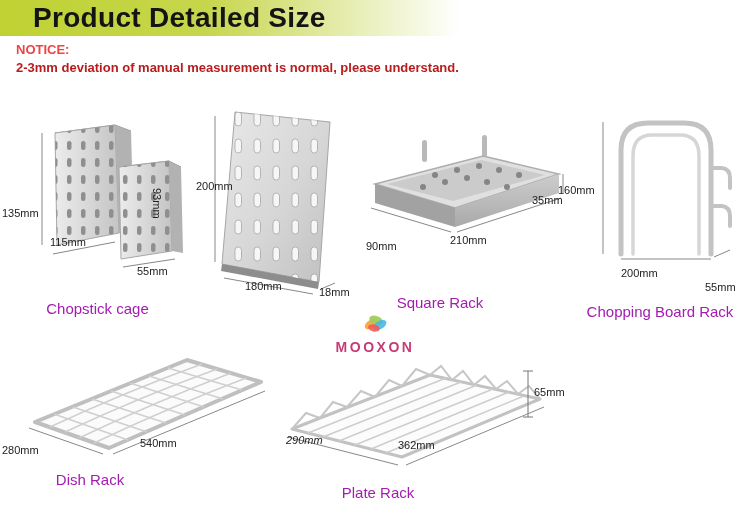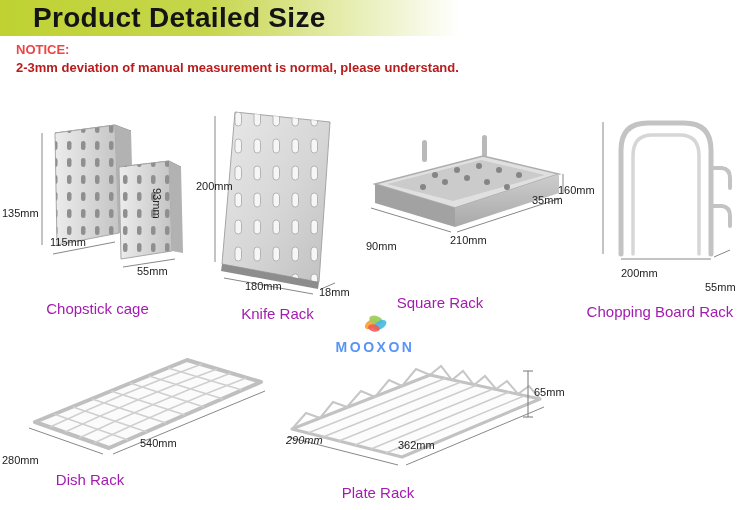--- a/index.html
+++ b/index.html
@@ -16,21 +16,21 @@
   .notice-label { font-size:13px; font-weight:bold; color:#ef4444; }
   .notice-text { font-size:13px; font-weight:bold; color:#b91c1c; margin-top:3px; }
 
   .product { position:absolute; }
   .product svg { position:absolute; }
   .dim { position:absolute; font-size:11px; color:#222; white-space:nowrap; }
   .dim-vert { transform:rotate(90deg); transform-origin:left top; }
   .caption { position:absolute; font-size:15px; color:#a21caf; text-align:center; }
 
   .brand { position:absolute; left:328px; top:312px; width:94px; text-align:center; opacity:0.85; }
-  .brand-name { font-size:14px; font-weight:bold; color:#3b82f6; letter-spacing:2.5px; margin-top:1px; }
+  .brand-name { font-size:14px; font-weight:bold; color:#be185d; letter-spacing:2.5px; margin-top:1px; }
 </style>
 </head>
 <body>
 
 <div class="canvas">
 
   <div class="header-bar">
     <div class="page-title">Product Detailed Size</div>
   </div>
 
@@ -84,21 +84,20 @@
       <line x1="5" y1="10" x2="5" y2="156" stroke="#888" stroke-width="1"></line>
       <polygon points="25,6 120,16 109,176 12,158" fill="url(#knMetal)" stroke="#a5a5a5" stroke-width="1"></polygon>
       <polygon points="25,6 120,16 109,176 12,158" fill="url(#knSlots)"></polygon>
       <polygon points="12,158 109,176 108,183 11,165" fill="#8d8d8d"></polygon>
       <line x1="14" y1="172" x2="103" y2="188" stroke="#888" stroke-width="1"></line>
       <line x1="111" y1="183" x2="125" y2="177" stroke="#888" stroke-width="1"></line>
     </svg>
     <span class="dim" style="left:1px; top:80px;">200mm</span>
     <span class="dim" style="left:50px; top:180px;">180mm</span>
     <span class="dim" style="left:124px; top:186px;">18mm</span>
-    <div class="caption" style="left:0; top:205px; width:165px;">Knife Rack</div>
   </div>
 
   <div class="product" style="left:360px; top:100px; width:210px; height:225px;">
     <svg width="200" height="115" viewBox="0 0 200 115" style="left:5px; top:32px;">
       <defs>
         <linearGradient id="sqFront" x1="0" y1="0" x2="0" y2="1">
           <stop offset="0" stop-color="#cdcdcd"></stop>
             <stop offset="1" stop-color="#a9a9a9"></stop>
         </linearGradient>
       </defs>
@@ -168,21 +167,21 @@
         <line x1="124" y1="32" x2="198" y2="55"></line>
         <line x1="143" y1="24" x2="217" y2="46"></line>
         <path d="M25,83 Q100,48 177,20"></path>
         <path d="M40,88 Q115,53 192,25"></path>
         <path d="M54,94 Q130,58 206,29"></path>
         <path d="M69,99 Q145,63 221,34"></path>
       </g>
       <line x1="4" y1="84" x2="78" y2="110" stroke="#888" stroke-width="1"></line>
       <line x1="88" y1="110" x2="240" y2="47" stroke="#888" stroke-width="1"></line>
     </svg>
-    <span class="dim" style="left:2px; top:104px;margin-top:10px;">280mm</span>
+    <span class="dim" style="left:2px; top:104px;">280mm</span>
     <span class="dim" style="left:140px; top:97px;">540mm</span>
     <div class="caption" style="left:20px; top:131px; width:140px;">Dish Rack</div>
   </div>
 
   <div class="product" style="left:280px; top:355px; width:290px; height:150px;">
     <svg width="275" height="115" viewBox="0 0 275 115" style="left:0; top:4px;">
       <polygon points="12,70 150,16 260,40 122,98" fill="#fcfcfc" stroke="#c2c2c2" stroke-width="3" stroke-linejoin="round"></polygon>
       <path d="M12,70 L26,54 L40,59 L53,43 L67,48 L81,32 L95,38 L109,21 L122,27 L136,10 L150,16" fill="none" stroke="#c6c6c6" stroke-width="2"></path>
       <path d="M150,16 L161,7 L172,21 L183,12 L194,26 L205,17 L216,30 L227,22 L238,35 L249,27 L260,40" fill="none" stroke="#c6c6c6" stroke-width="2"></path>
       <g stroke="#cdcdcd" stroke-width="1.4">

